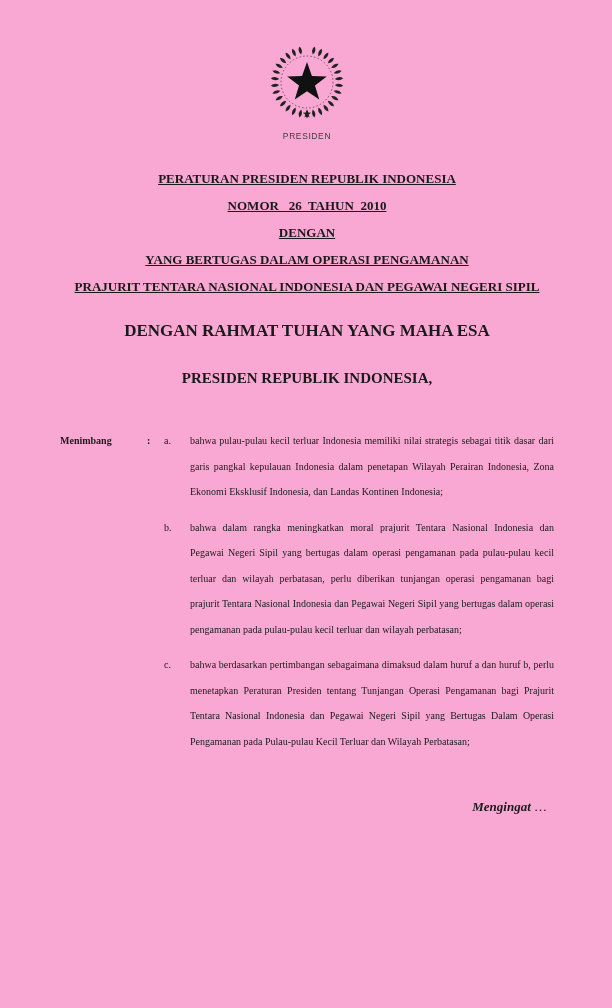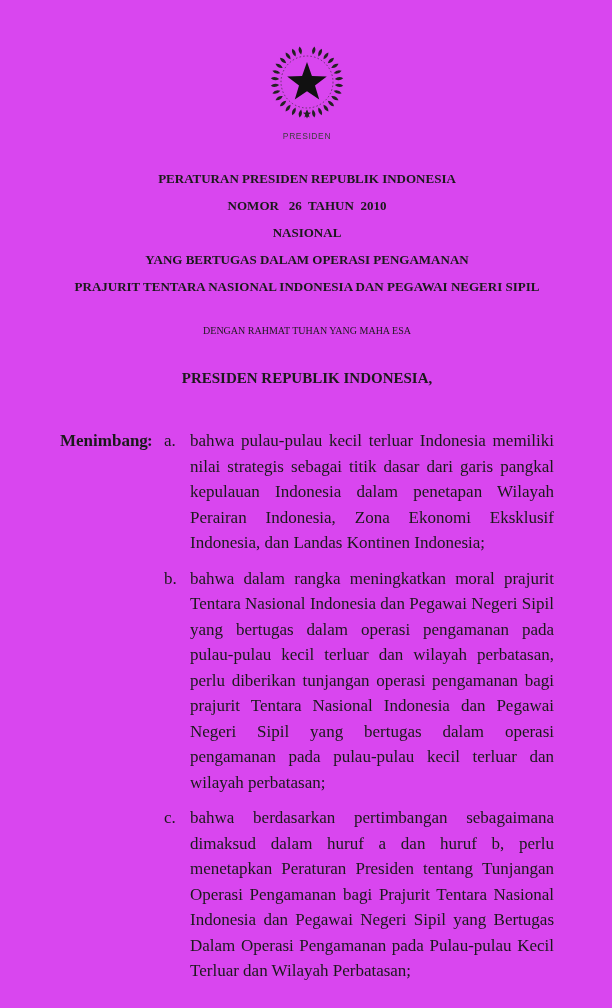--- a/index.html
+++ b/index.html
@@ -5,21 +5,21 @@
   html, body {
     margin: 0;
     padding: 0;
     background: #ffffff;
   }
   .page {
     position: relative;
     width: 612px;
     height: 1008px;
     margin: 0 auto;
-    background: #d946ef;
+    background: #f9a8d4;
     box-sizing: border-box;
     padding: 42px 58px 0 60px;
     font-family: "Liberation Serif", serif;
     color: #1a1a1a;
     overflow: hidden;
   }
 
   
   .seal-wrap {
     text-align: center;
@@ -37,49 +37,50 @@
     font-size: 8.5px;
     line-height: 11px;
     letter-spacing: 0.6px;
     color: #3c3c3c;
   }
 
   
   .title-block {
     margin-top: 23px;
     text-align: center;
+    text-decoration: underline;
   }
   .title-block p {
     margin: 0;
     font-size: 13px;
     font-weight: bold;
     line-height: 27px;
     white-space: pre;
   }
 
   .invocation {
     margin: 17px 0 0 0;
     text-align: center;
-    font-size: 10px;
-    font-weight: normal;
+    font-size: 17px;
+    font-weight: bold;
     line-height: 27px;
   }
   .issuer {
     margin: 21px 0 0 0;
     text-align: center;
     font-size: 15px;
     font-weight: bold;
     line-height: 27px;
   }
 
   
   .considering {
     margin-top: 36px;
     display: flex;
-    font-size: 17px;
+    font-size: 10px;
     line-height: 25.5px;
   }
   .considering .label {
     width: 87px;
     flex: 0 0 87px;
     font-weight: bold;
   }
   .considering .colon {
     width: 17px;
     flex: 0 0 17px;
@@ -157,21 +158,21 @@
       <polygon fill="#222222" points="50,84.5 51.3,88.2 55.2,88.3 52.1,90.7 53.2,94.4 50,92.2 46.8,94.4 47.9,90.7 44.8,88.3 48.7,88.2"></polygon>
     </svg>
     <div class="institution">
       <div>PRESIDEN</div>
     </div>
   </div>
 
   <section class="title-block">
     <p>PERATURAN PRESIDEN REPUBLIK INDONESIA</p>
     <p>NOMOR   26  TAHUN  2010</p>
-    <p>NASIONAL</p>
+    <p>DENGAN</p>
     <p>YANG BERTUGAS DALAM OPERASI PENGAMANAN</p>
     <p>PRAJURIT TENTARA NASIONAL INDONESIA DAN PEGAWAI NEGERI SIPIL</p>
   </section>
 
   <p class="invocation">DENGAN RAHMAT TUHAN YANG MAHA ESA</p>
   <p class="issuer">PRESIDEN REPUBLIK INDONESIA,</p>
 
   <section class="considering">
     <div class="label">Menimbang</div>
     <div class="colon">:</div>

